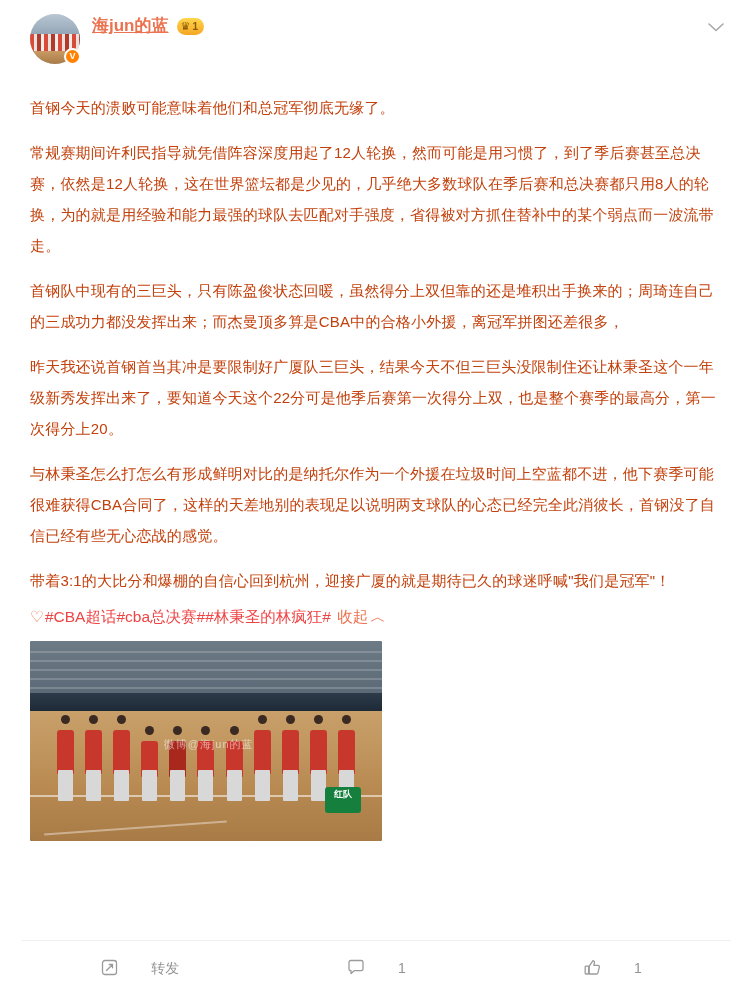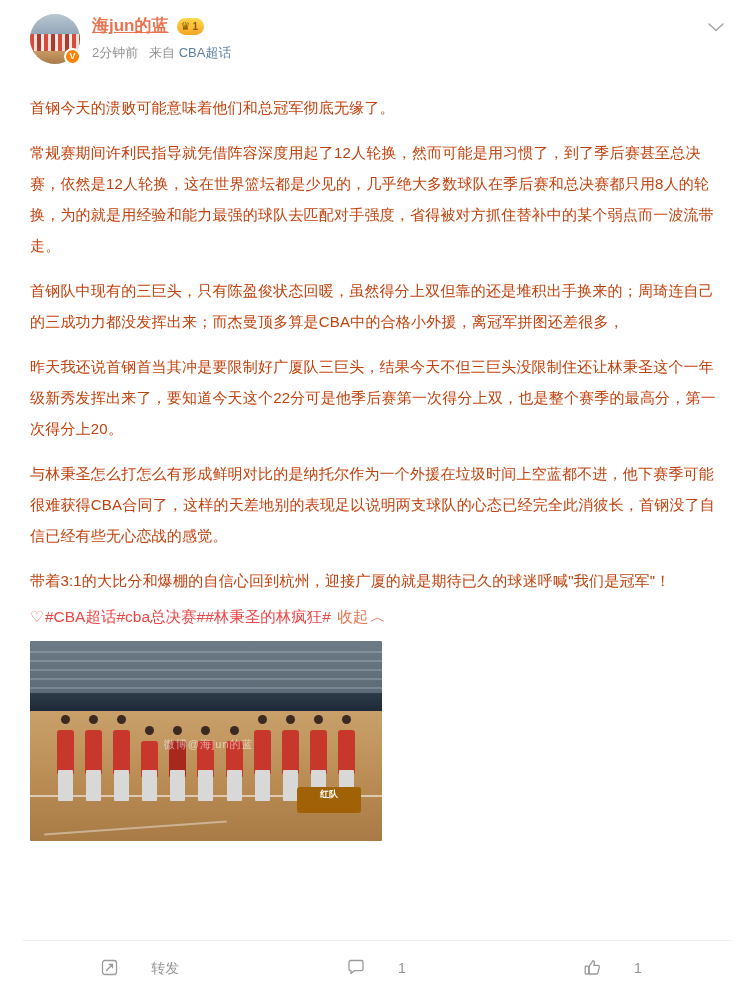--- a/index.html
+++ b/index.html
@@ -208,23 +208,23 @@
     left: 38%;
     top: 48%;
     font-size: 11px;
     color: rgba(255,255,255,.55);
     letter-spacing: 1px;
   }
   .badge-img {
     position: absolute;
     right: 6%;
     bottom: 14%;
-    width: 64px;
+    width: 36px;
     height: 26px;
-    background: #a16207;
+    background: #15803d;
     border-radius: 3px;
     color: #fff;
     font-size: 9px;
     line-height: 12px;
     text-align: center;
     padding-top: 1px;
     font-weight: bold;
   }
 
   
@@ -267,25 +267,20 @@
       <div class="verify-badge">V</div>
     </div>
     <div class="head-main">
       <div class="name-row">
         <span class="uname">海jun的蓝</span>
         <span class="crown">
           <span class="cglyph">♛</span>
             <span>1</span>
         </span>
       </div>
-      <div class="meta-row">
-        <span>2分钟前</span>
-        <span class="src">&nbsp;&nbsp;</span><span class="src">来自</span>
-        <span class="src-link">CBA超话</span>
-      </div>
     </div>
   </div>
 
   <div class="collapse-arrow">
     <svg width="22" height="22" viewBox="0 0 22 22">
       <path d="M4 8 L11 14.5 L18 8" fill="none" stroke="#a8a8a8" stroke-width="1.6" stroke-linecap="round" stroke-linejoin="round"></path>
     </svg>
   </div>
 
   <div class="content">

